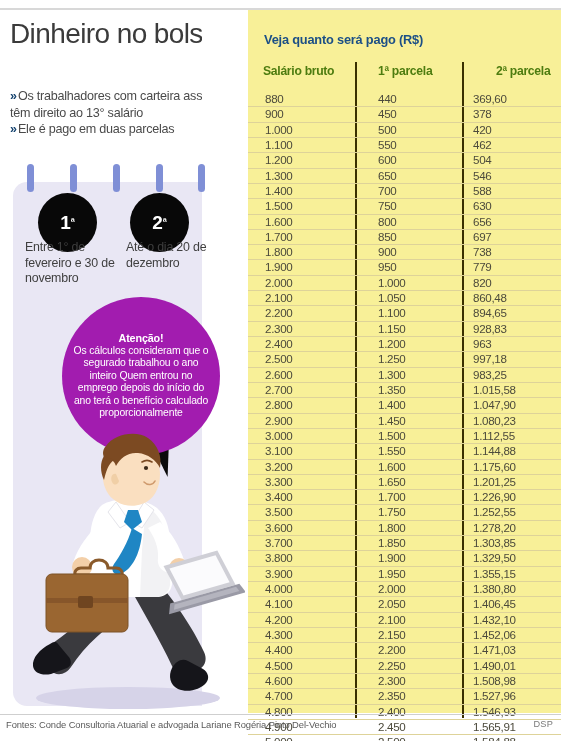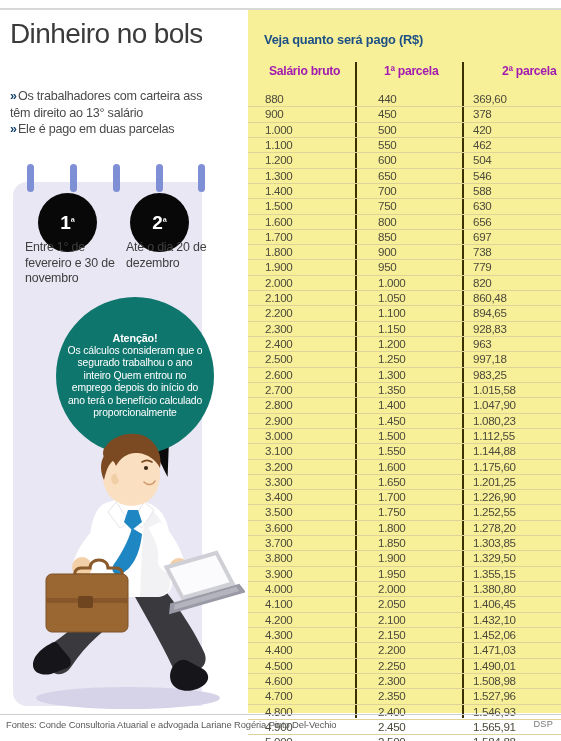--- a/index.html
+++ b/index.html
@@ -55,22 +55,22 @@
   .circle.c1{left:38px;top:193px;}
   .circle.c2{left:130px;top:193px;}
   .cap{
     position:absolute;font-size:12.4px;line-height:15.5px;color:#3f3f3f;letter-spacing:-0.2px;
   }
   .cap.p1{left:25px;top:240px;width:92px;}
   .cap.p2{left:126px;top:240px;width:100px;}
 
   
   .bubble{
-    position:absolute;left:56px;top:297px;width:158px;height:158px;border-radius:50%;
-    background:#0f766e;color:#ffffff;
+    position:absolute;left:62px;top:297px;width:158px;height:158px;border-radius:50%;
+    background:#a21caf;color:#ffffff;
     display:flex;align-items:center;justify-content:center;text-align:center;
     z-index:4;
   }
   .bubble-inner{
     font-size:10.4px;line-height:12.6px;padding:0 8px;letter-spacing:-0.15px;
   }
   .bubble-title{font-weight:bold;font-size:10.8px;display:block;margin-bottom:0px;}
   .bubble-tail{
     position:absolute;left:138px;top:408px;width:0;height:0;z-index:3;
     border-left:26px solid transparent;border-right:10px solid transparent;
@@ -86,21 +86,21 @@
     background:#f8f098;
   }
   .tbl-title{
     position:absolute;left:16px;top:22px;
     font-size:12.8px;font-weight:bold;color:#1b4f86;letter-spacing:-0.2px;
   }
   .tbl-head{
     position:absolute;left:0;top:54px;width:313px;height:22px;
   }
   .th{
-    position:absolute;font-size:12.2px;font-weight:bold;color:#a21caf;letter-spacing:-0.3px;margin-left:6px;
+    position:absolute;font-size:12.2px;font-weight:bold;color:#4d7c0f;letter-spacing:-0.3px;
   }
   .th.h1{left:15px;top:0;}
   .th.h2{left:130px;top:0;}
   .th.h3{left:248px;top:0;}
 
   .divider{position:absolute;width:1.6px;background:#3a3000;top:52px;height:656px;}
   .divider.d1{left:107px;}
   .divider.d2{left:214px;}
 
   .rows{position:absolute;left:0;top:82px;width:313px;}

